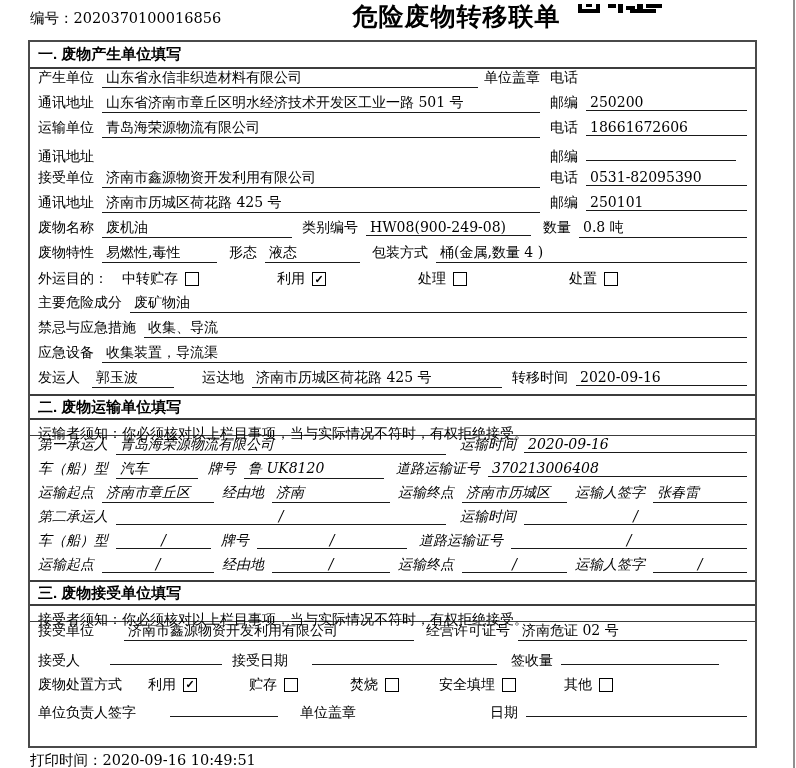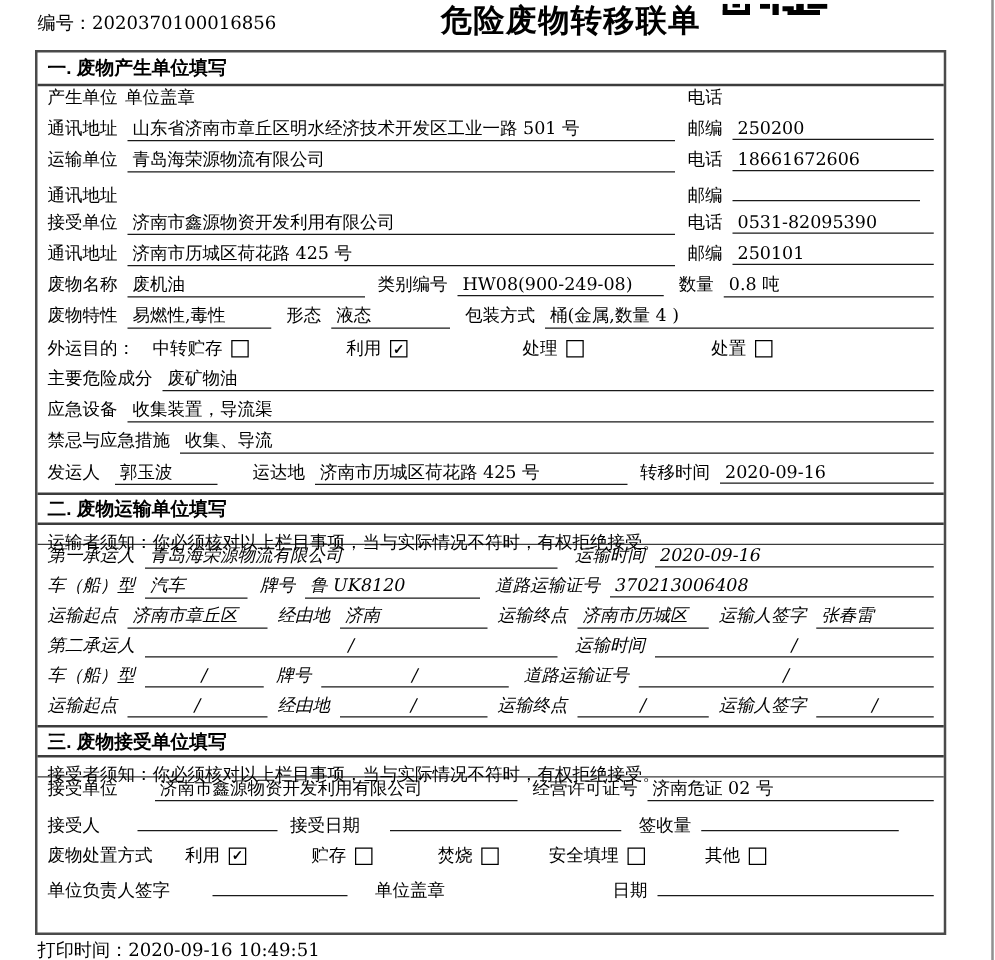--- a/index.html
+++ b/index.html
@@ -82,20 +82,21 @@
   </svg>
 </div>
 
 <div class="form">
 
   <div class="sec-header sh1">一. 废物产生单位填写</div>
 
   <div class="row r25">
     <div class="left">
       <span class="lab">产生单位</span>
+      <span class="val">山东省永信非织造材料有限公司</span>
       <span class="lab" style="margin-left:6px">单位盖章</span>
     </div>
     <div class="right">
       <span class="lab" style="margin-left:10px">电话</span>
     </div>
   </div>
 
   <div class="row r25">
     <div class="left">
       <span class="lab">通讯地址</span>
@@ -195,27 +196,27 @@
         </span>
     </span>
   </div>
 
   <div class="row r25">
     <span class="lab">主要危险成分</span>
     <span class="val grow">废矿物油</span>
   </div>
 
   <div class="row r25">
+    <span class="lab">禁忌与应急措施</span>
+    <span class="val grow">收集、导流</span>
+  </div>
+
+  <div class="row r25">
     <span class="lab">应急设备</span>
     <span class="val grow">收集装置，导流渠</span>
-  </div>
-
-  <div class="row r25">
-    <span class="lab">禁忌与应急措施</span>
-    <span class="val grow">收集、导流</span>
   </div>
 
   <div class="row r25">
     <span class="lab">发运人</span>
     <span class="val" style="flex:0 0 82px;margin-left:12px">郭玉波</span>
     <span class="lab" style="margin-left:28px">运达地</span>
     <span class="val" style="flex:0 0 250px">济南市历城区荷花路 425 号</span>
     <span class="lab" style="margin-left:10px">转移时间</span>
     <span class="val grow">2020-09-16</span>
   </div>

